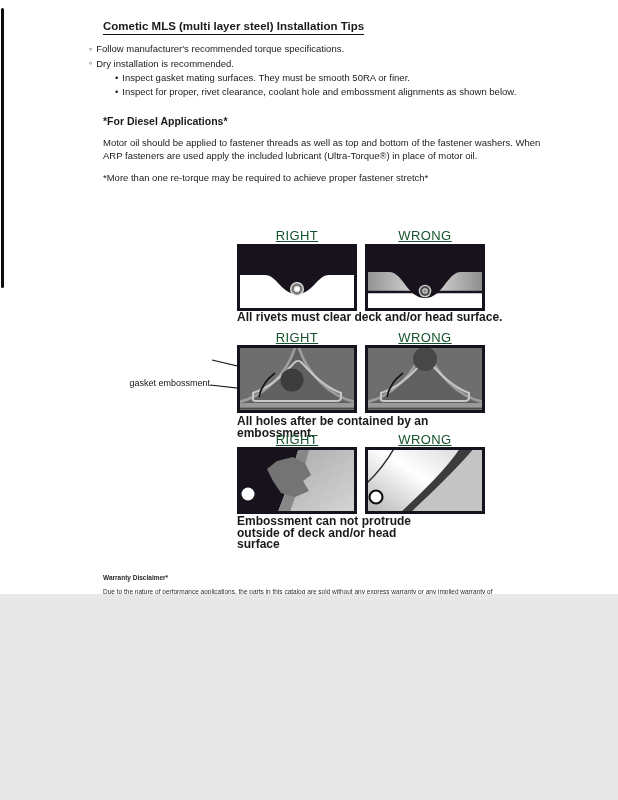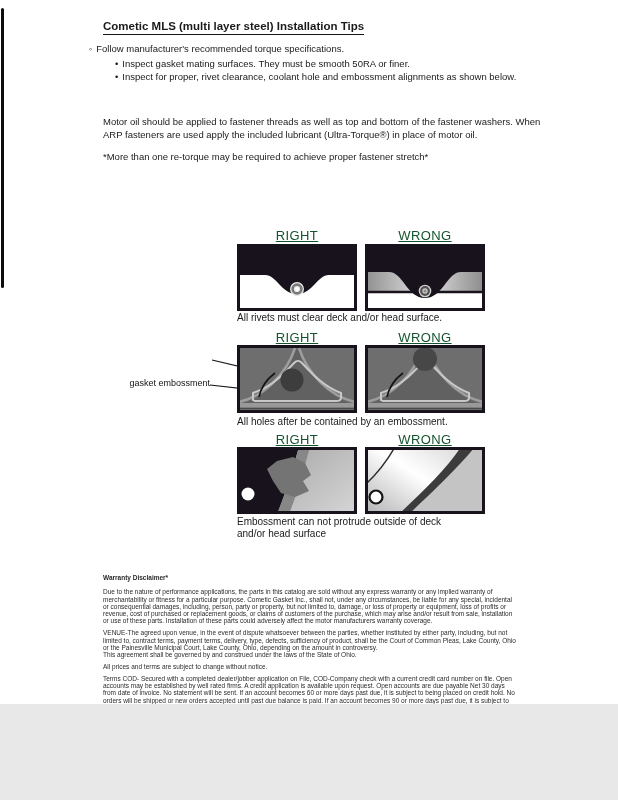--- a/index.html
+++ b/index.html
@@ -1,18 +1,18 @@
 <!DOCTYPE html>
 <html><head>
 <meta charset="utf-8">
 <style>
   html,body{margin:0;padding:0;background:#e8e8e8;}
   .page{
     position:relative;
-    width:618px;height:704px;
+    width:618px;height:594px;
     background:#ffffff;
     font-family:"Liberation Sans", sans-serif;
     color:#1a1a1a;
     overflow:hidden;
   }
   .abs{position:absolute;}
   
   .scan-line{left:1px;top:8px;width:2.5px;height:280px;background:#0d0d0d;border-radius:2px;}
 
   
@@ -28,21 +28,21 @@
 
   
   .diesel{left:103px;top:115px;width:458px;font-size:9.5px;line-height:13px;}
   .diesel h2{font-size:10.5px;font-weight:bold;margin:0 0 8px 0;}
   .diesel p{margin:0 0 9px 0;}
 
   
   .dg-label{width:120px;text-align:center;font-size:13px;letter-spacing:0.4px;color:#14532d;text-decoration:underline;}
   .dg-box{width:120px;height:67px;}
   .dg-box svg{display:block;}
-  .caption{font-size:10px;font-weight:normal;line-height:11.5px;}
+  .caption{font-size:12px;font-weight:bold;line-height:11.5px;}
 
   .callouts{font-size:9px;line-height:11px;text-align:right;color:#141414;}
 
   
   .legal{left:103px;top:574px;width:416px;font-size:6.5px;line-height:7.3px;color:#2a2a2a;}
   .legal h3{font-size:6.5px;font-weight:bold;margin:0 0 7px 0;}
   .legal p{margin:0 0 4.5px 0;}
   .legal p.nogap{margin-bottom:0;}
 
   .pagecode{left:350px;top:755px;width:100px;text-align:left;font-size:13.5px;letter-spacing:0.3px;color:#222;}
@@ -53,25 +53,27 @@
 <div class="page">
 
   <div class="abs scan-line"></div>
 
   <div class="abs title">
     <span>Cometic MLS (multi layer steel) Installation Tips</span>
   </div>
 
   <div class="abs tips">
     <div class="b">Follow manufacturer's recommended torque specifications.</div>
+    <div class="b">Dry installation is recommended.</div>
     <div class="sb">Inspect gasket mating surfaces.  They must be smooth 50RA or finer.</div>
     <div class="sb">Inspect for proper, rivet clearance, coolant hole and embossment alignments as shown below.</div>
   </div>
 
   <div class="abs diesel">
+    <h2>*For Diesel Applications*</h2>
     <p>Motor oil should be applied to fastener threads as well as top and bottom of the fastener washers. When ARP fasteners are used apply the included lubricant (Ultra-Torque®) in place of motor oil.</p>
     <p>*More than one re-torque may be required to achieve proper fastener stretch*</p>
   </div>
 
   <div class="abs dg-label" style="left:237px;top:228px;">RIGHT</div>
   <div class="abs dg-label" style="left:365px;top:228px;">WRONG</div>
 
   <div class="abs dg-box" style="left:237px;top:244px;">
     <svg width="120" height="67" viewBox="0 0 120 67">
       <defs>

